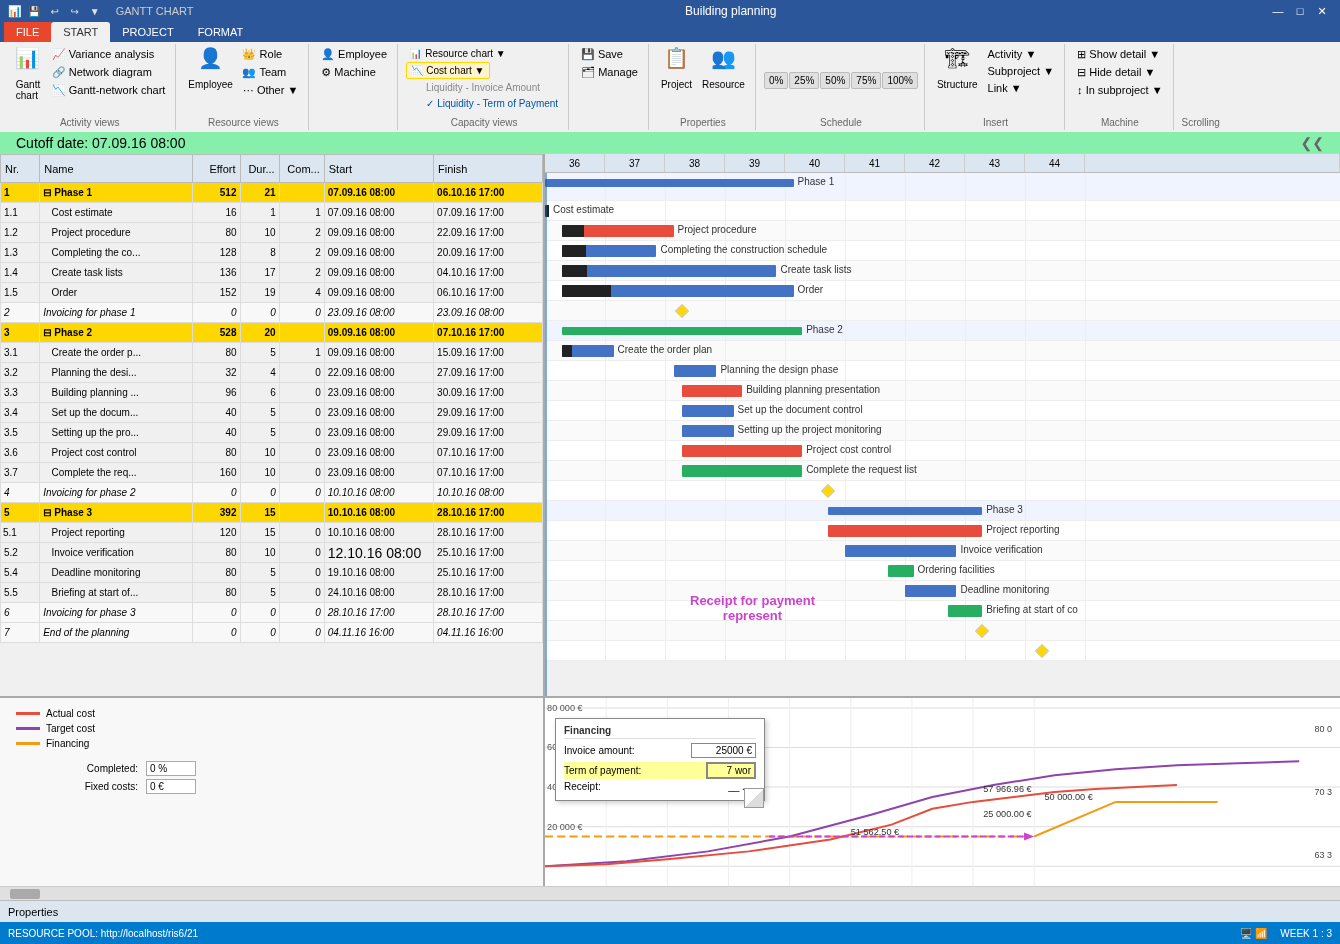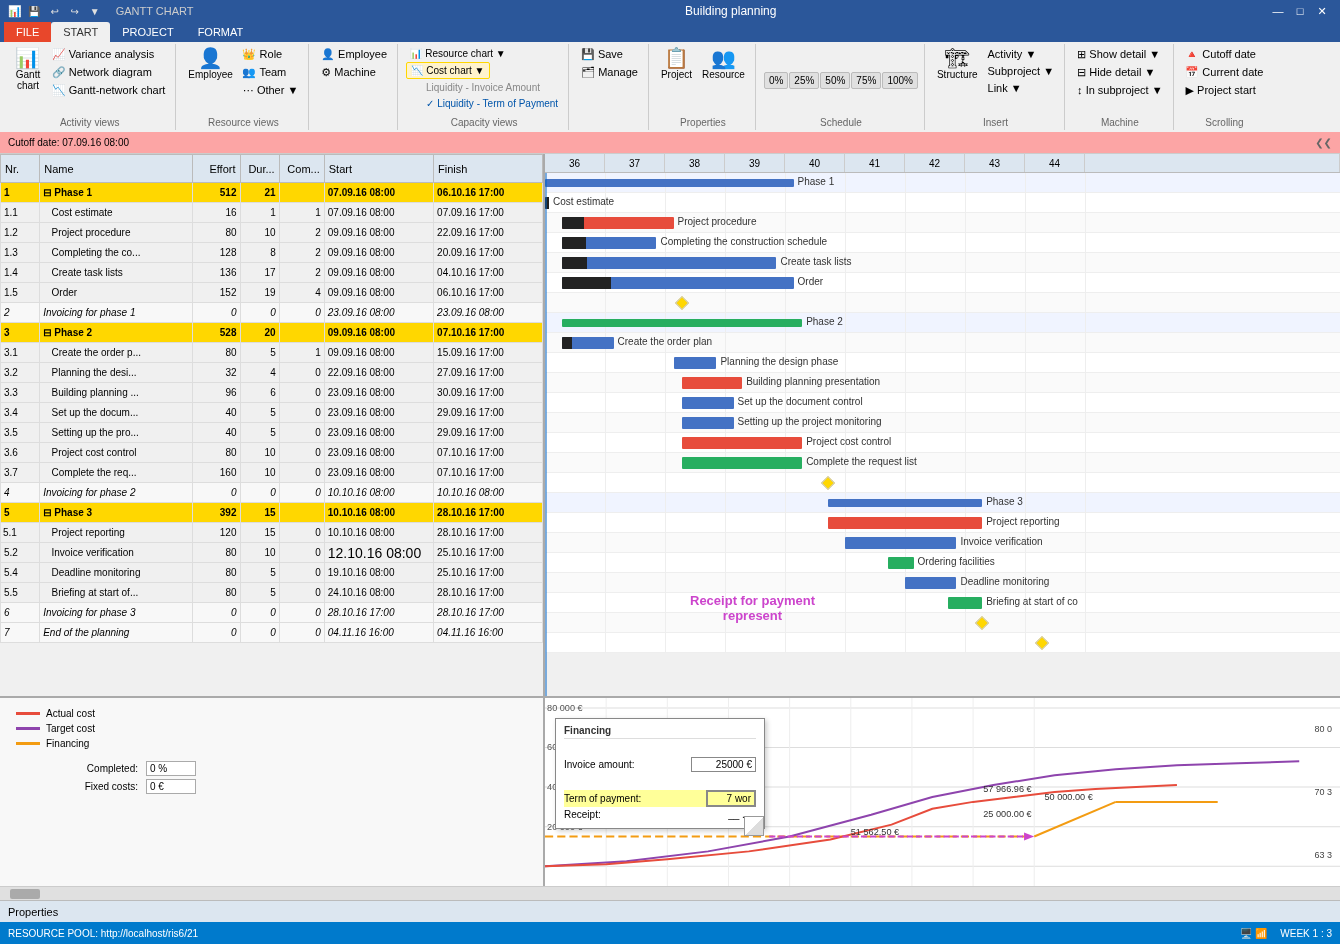--- a/index.html
+++ b/index.html
@@ -17,24 +17,24 @@
     .ribbon-tab { padding: 4px 12px; font-size: 11px; cursor: pointer; color: white; }
     .ribbon-tab.active { background: #f0f0f0; color: #333; border-top-left-radius: 3px; border-top-right-radius: 3px; }
     .ribbon-tab.file { background: #e8472b; color: white; padding: 4px 12px; }
 
     .ribbon-content { display: flex; padding: 2px 4px; gap: 2px; background: #f0f0f0; height: 90px; align-items: stretch; }
     .ribbon-group { display: flex; flex-direction: column; border-right: 1px solid #ccc; padding: 2px 6px; min-width: fit-content; }
     .ribbon-group-label { font-size: 10px; color: #666; text-align: center; margin-top: auto; padding-top: 2px; }
     .ribbon-group-content { display: flex; gap: 2px; align-items: flex-start; flex: 1; }
     .ribbon-btn { display: flex; flex-direction: column; align-items: center; padding: 2px 4px; cursor: pointer; border-radius: 3px; font-size: 10px; min-width: 36px; }
     .ribbon-btn .icon { font-size: 20px; line-height: 1; }
-    .ribbon-btn .lbl { font-size: 10px; text-align: center; margin-top: 1px; }
+    .ribbon-btn .lbl { font-size: 10px; text-align: left; margin-top: 11px; }
     .ribbon-btn-sm { display: flex; align-items: center; gap: 3px; padding: 2px 4px; cursor: pointer; border-radius: 2px; font-size: 10px; white-space: nowrap; }
     .ribbon-col { display: flex; flex-direction: column; gap: 1px; justify-content: center; }
-    .cutoff-bar { background: #fca5a5; border-bottom: 1px solid #ccc; padding: 2px 8px; font-size: 10px; display: flex; align-items: center; gap: 8px; height: 22px; }
+    .cutoff-bar { background: #86efac; border-bottom: 1px solid #ccc; padding: 2px 16px; font-size: 14px; display: flex; align-items: center; gap: 8px; height: 22px; }
 
     
     .gantt-table { width: 100%; border-collapse: collapse; font-size: 11px; }
     .gantt-table th { background: #dce6f0; border: 1px solid #bbb; padding: 2px 4px; font-weight: normal; text-align: left; white-space: nowrap; height: 28px; }
     .gantt-table td { border: 1px solid #ddd; padding: 1px 4px; white-space: nowrap; height: 20px; }
     .week-cell { border-right: 1px solid #ccc; display: flex; align-items: center; justify-content: center; font-size: 10px; width: 60px; flex-shrink: 0; }
 
     
     .legend { display: flex; flex-direction: column; gap: 4px; padding: 4px 8px; }
     .legend-item { display: flex; align-items: center; gap: 6px; font-size: 10px; }
@@ -197,27 +197,20 @@
         <div class="ribbon-btn-sm">⊞ Show detail ▼</div>
         <div class="ribbon-btn-sm">⊟ Hide detail ▼</div>
         <div class="ribbon-btn-sm">↕ In subproject ▼</div>
       </div>
     </div>
     <div class="ribbon-group-label">Machine</div>
   </div>
 
 
   <div class="ribbon-group" style="border-right:none;">
-    <div class="ribbon-group-content">
-      <div class="ribbon-col">
-        <div class="ribbon-btn-sm">🔺 Cutoff date</div>
-        <div class="ribbon-btn-sm">📅 Current date</div>
-        <div class="ribbon-btn-sm">▶ Project start</div>
-      </div>
-    </div>
     <div class="ribbon-group-label">Scrolling</div>
   </div>
 </div>
 
 <div class="cutoff-bar">
   <span>Cutoff date: 07.09.16 08:00</span>
   <span style="margin-left:auto; color:#666; cursor:pointer;">❮❮</span>
 </div>
 
 <div style="display:flex; flex:1; height: calc(944px - 22px - 20px - 90px - 22px - 22px - 14px - 22px);">
@@ -492,21 +485,21 @@
         <div class="week-cell">41</div>
         <div class="week-cell">42</div>
         <div class="week-cell">43</div>
         <div class="week-cell">44</div>
         <div class="week-cell" style="flex:1;"></div>
       </div>
     </div>
 
     <div style="flex:1; position:relative; overflow:hidden;">
       <div id="chart-rows-container" style="position:relative; width:100%;">
-      <div style="height: 20px; border-bottom: 1px solid rgb(238, 238, 238); position: relative; background: rgb(240, 244, 255);">
+      <div style="height: 28px; border-bottom: 1px solid rgb(238, 238, 238); position: relative; background: rgb(240, 244, 255);">
             <div style="position: absolute; left: 0px; top: 0px; bottom: 0px; width: 1px; background: rgb(238, 238, 238); pointer-events: none;"></div>
             <div style="position: absolute; left: 60px; top: 0px; bottom: 0px; width: 1px; background: rgb(238, 238, 238); pointer-events: none;"></div>
             <div style="position: absolute; left: 120px; top: 0px; bottom: 0px; width: 1px; background: rgb(238, 238, 238); pointer-events: none;"></div>
             <div style="position: absolute; left: 180px; top: 0px; bottom: 0px; width: 1px; background: rgb(238, 238, 238); pointer-events: none;"></div>
             <div style="position: absolute; left: 240px; top: 0px; bottom: 0px; width: 1px; background: rgb(238, 238, 238); pointer-events: none;"></div>
             <div style="position: absolute; left: 300px; top: 0px; bottom: 0px; width: 1px; background: rgb(238, 238, 238); pointer-events: none;"></div>
             <div style="position: absolute; left: 360px; top: 0px; bottom: 0px; width: 1px; background: rgb(238, 238, 238); pointer-events: none;"></div>
             <div style="position: absolute; left: 420px; top: 0px; bottom: 0px; width: 1px; background: rgb(238, 238, 238); pointer-events: none;"></div>
             <div style="position: absolute; left: 480px; top: 0px; bottom: 0px; width: 1px; background: rgb(238, 238, 238); pointer-events: none;"></div>
             <div style="position: absolute; left: 540px; top: 0px; bottom: 0px; width: 1px; background: rgb(238, 238, 238); pointer-events: none;"></div>
@@ -854,21 +847,21 @@
     <div style="height:190px; border-top:2px solid #aaa; position:relative; overflow:hidden; background:white;">
 
       <div style="position:absolute; right:8px; top:0; bottom:0; display:flex; flex-direction:column; justify-content:space-around; font-size:9px; color:#444; z-index:2;">
         <span>80 0</span>
         <span>70 3</span>
         <span>63 3</span>
       </div>
 
       <div style="position:absolute; left:10px; top:20px; background:white; border:1px solid #888; box-shadow:2px 2px 5px rgba(0,0,0,0.2); padding:6px 8px; font-size:10px; z-index:100; width:210px;">
         <div style="font-weight:bold; margin-bottom:4px; color:#333; border-bottom:1px solid #ddd; padding-bottom:2px;">Financing</div>
-        <div style="display:flex; justify-content:space-between; align-items:center; margin:18px 0;">
+        <div style="display:flex; justify-content:space-between; align-items:center; margin:4px 0;">
           <span>Invoice amount:</span>
           <input type="text" value="25000 €" style="width: 65px; font-size: 10px; border: 1px solid rgb(136, 136, 136); padding: 1px 3px; text-align: right;">
         </div>
         <div style="display:flex; justify-content:space-between; align-items:center; margin:2px 0; background:#ffff99;">
           <span>Term of payment:</span>
           <input type="text" value="7 wor" style="width: 50px; font-size: 10px; border: 2px solid rgb(136, 136, 136); padding: 1px 3px; background: rgb(255, 255, 153); text-align: right;">
         </div>
         <div style="display:flex; justify-content:space-between; align-items:center; margin:2px 0;">
           <span>Receipt:</span>
           <span>__ .__</span>

